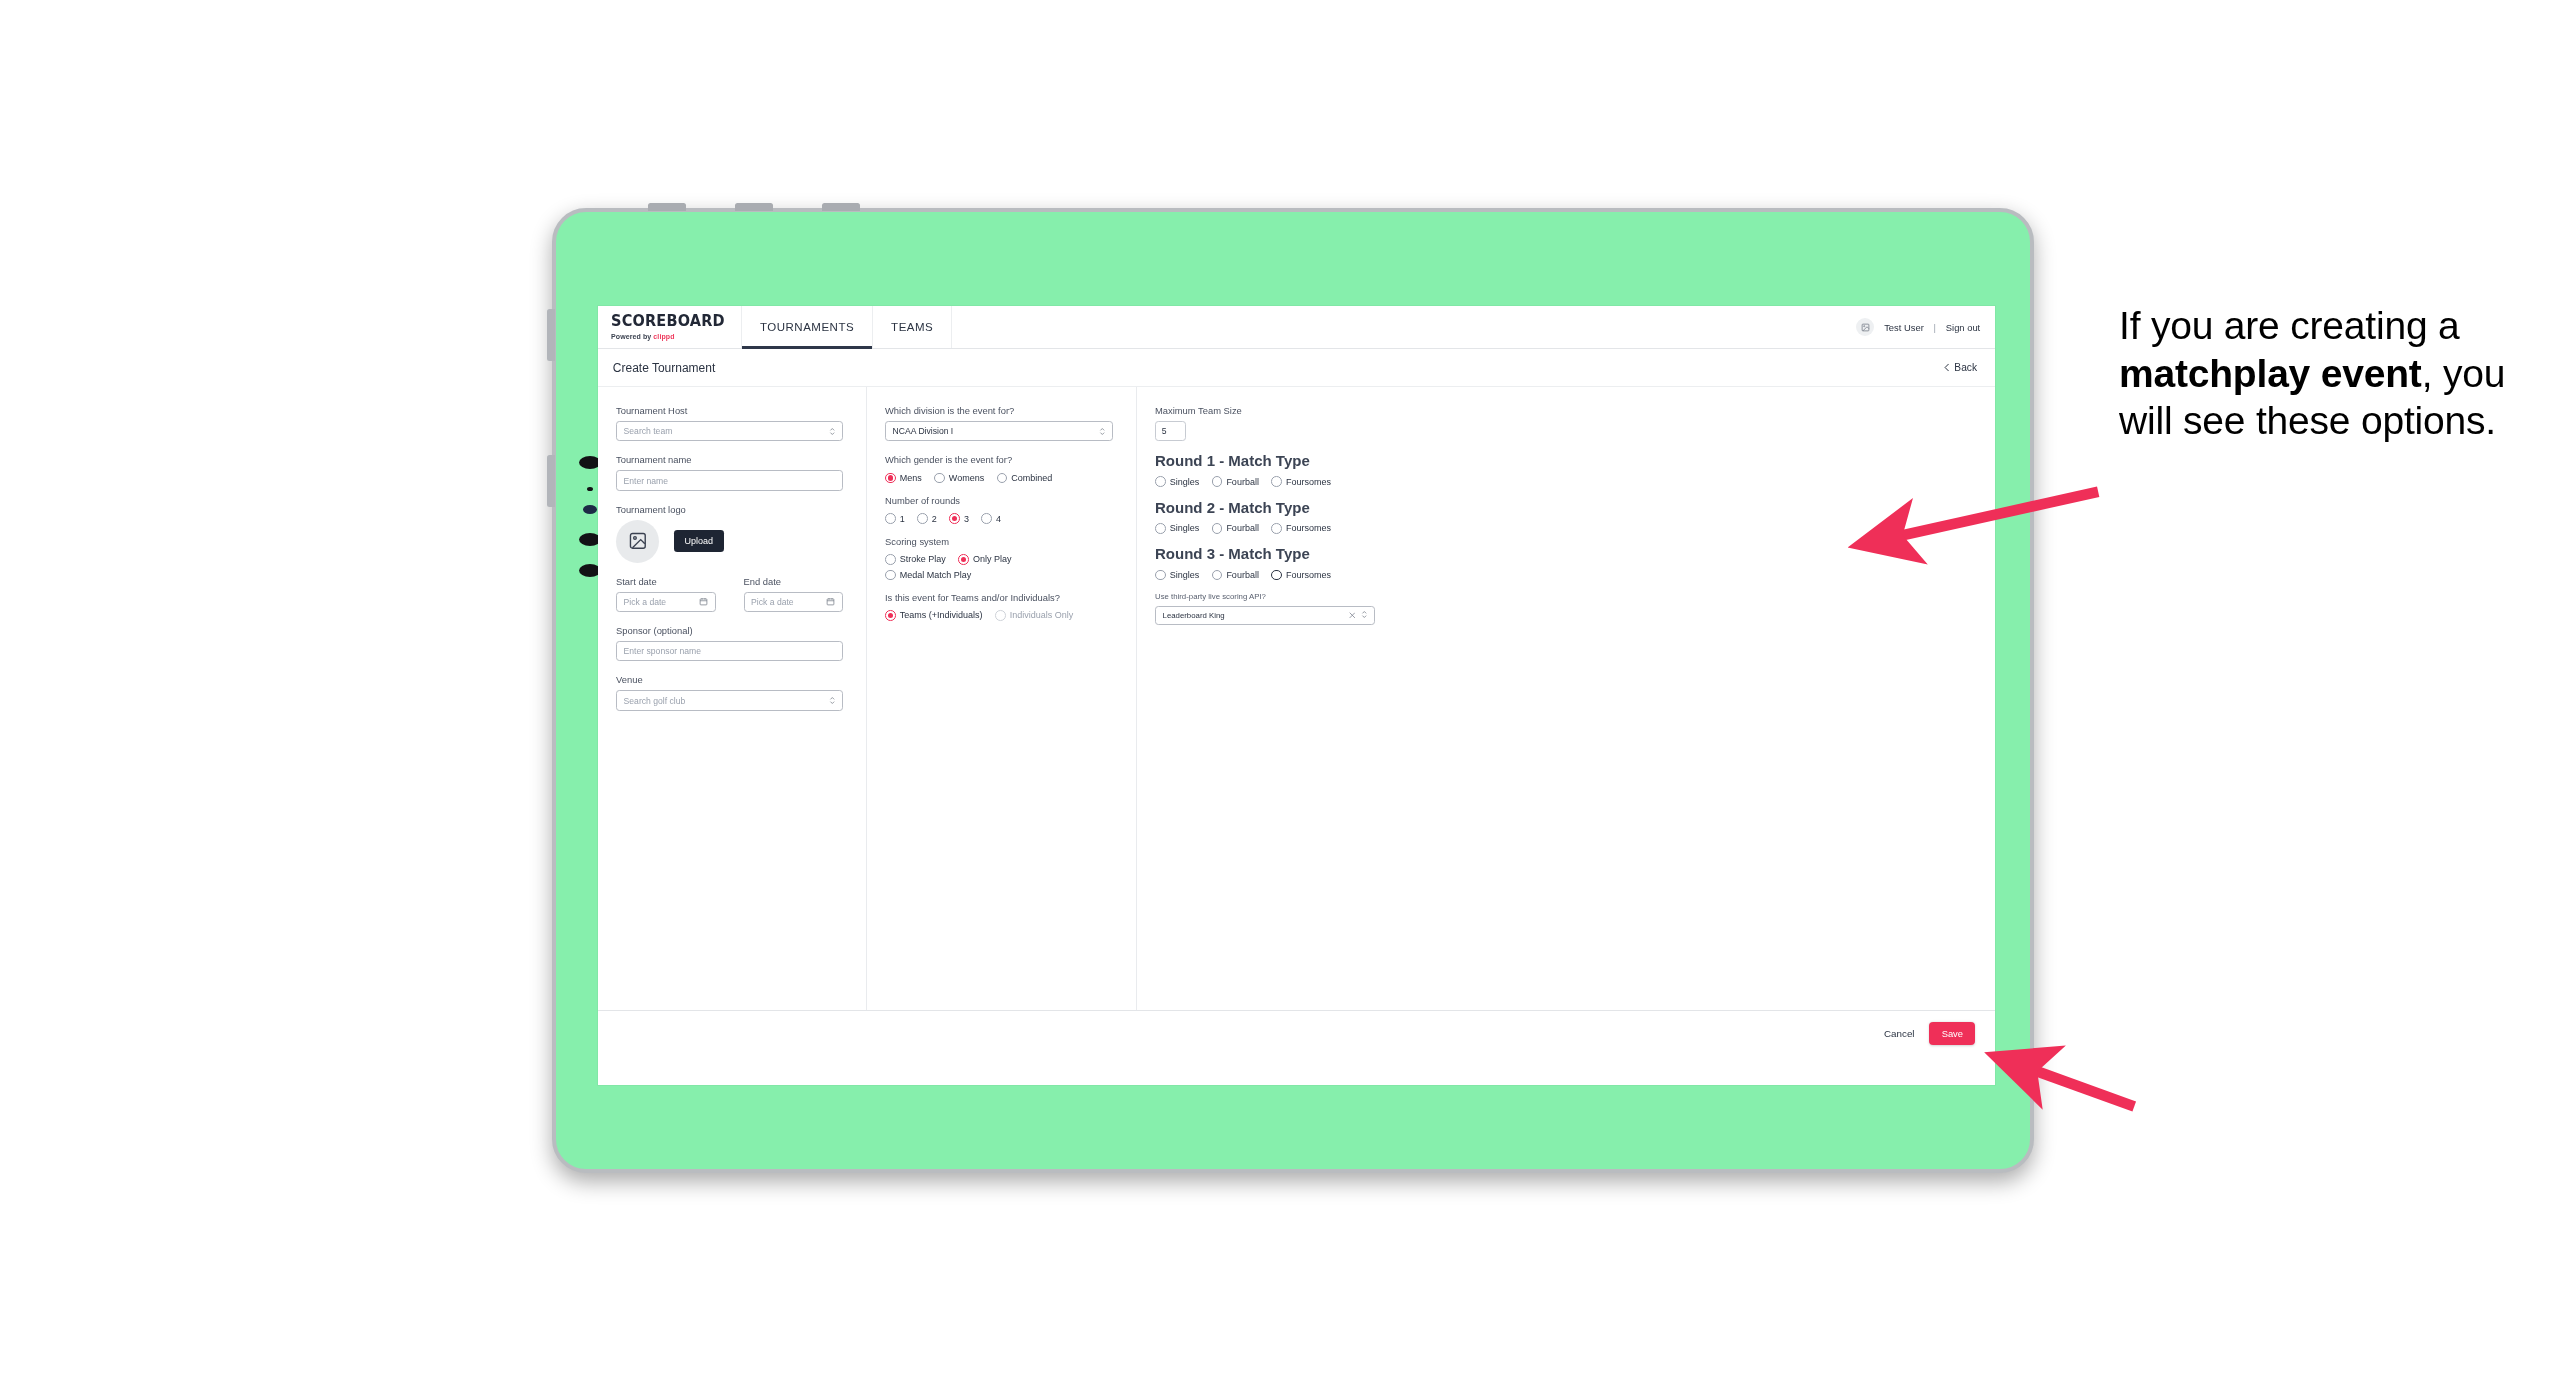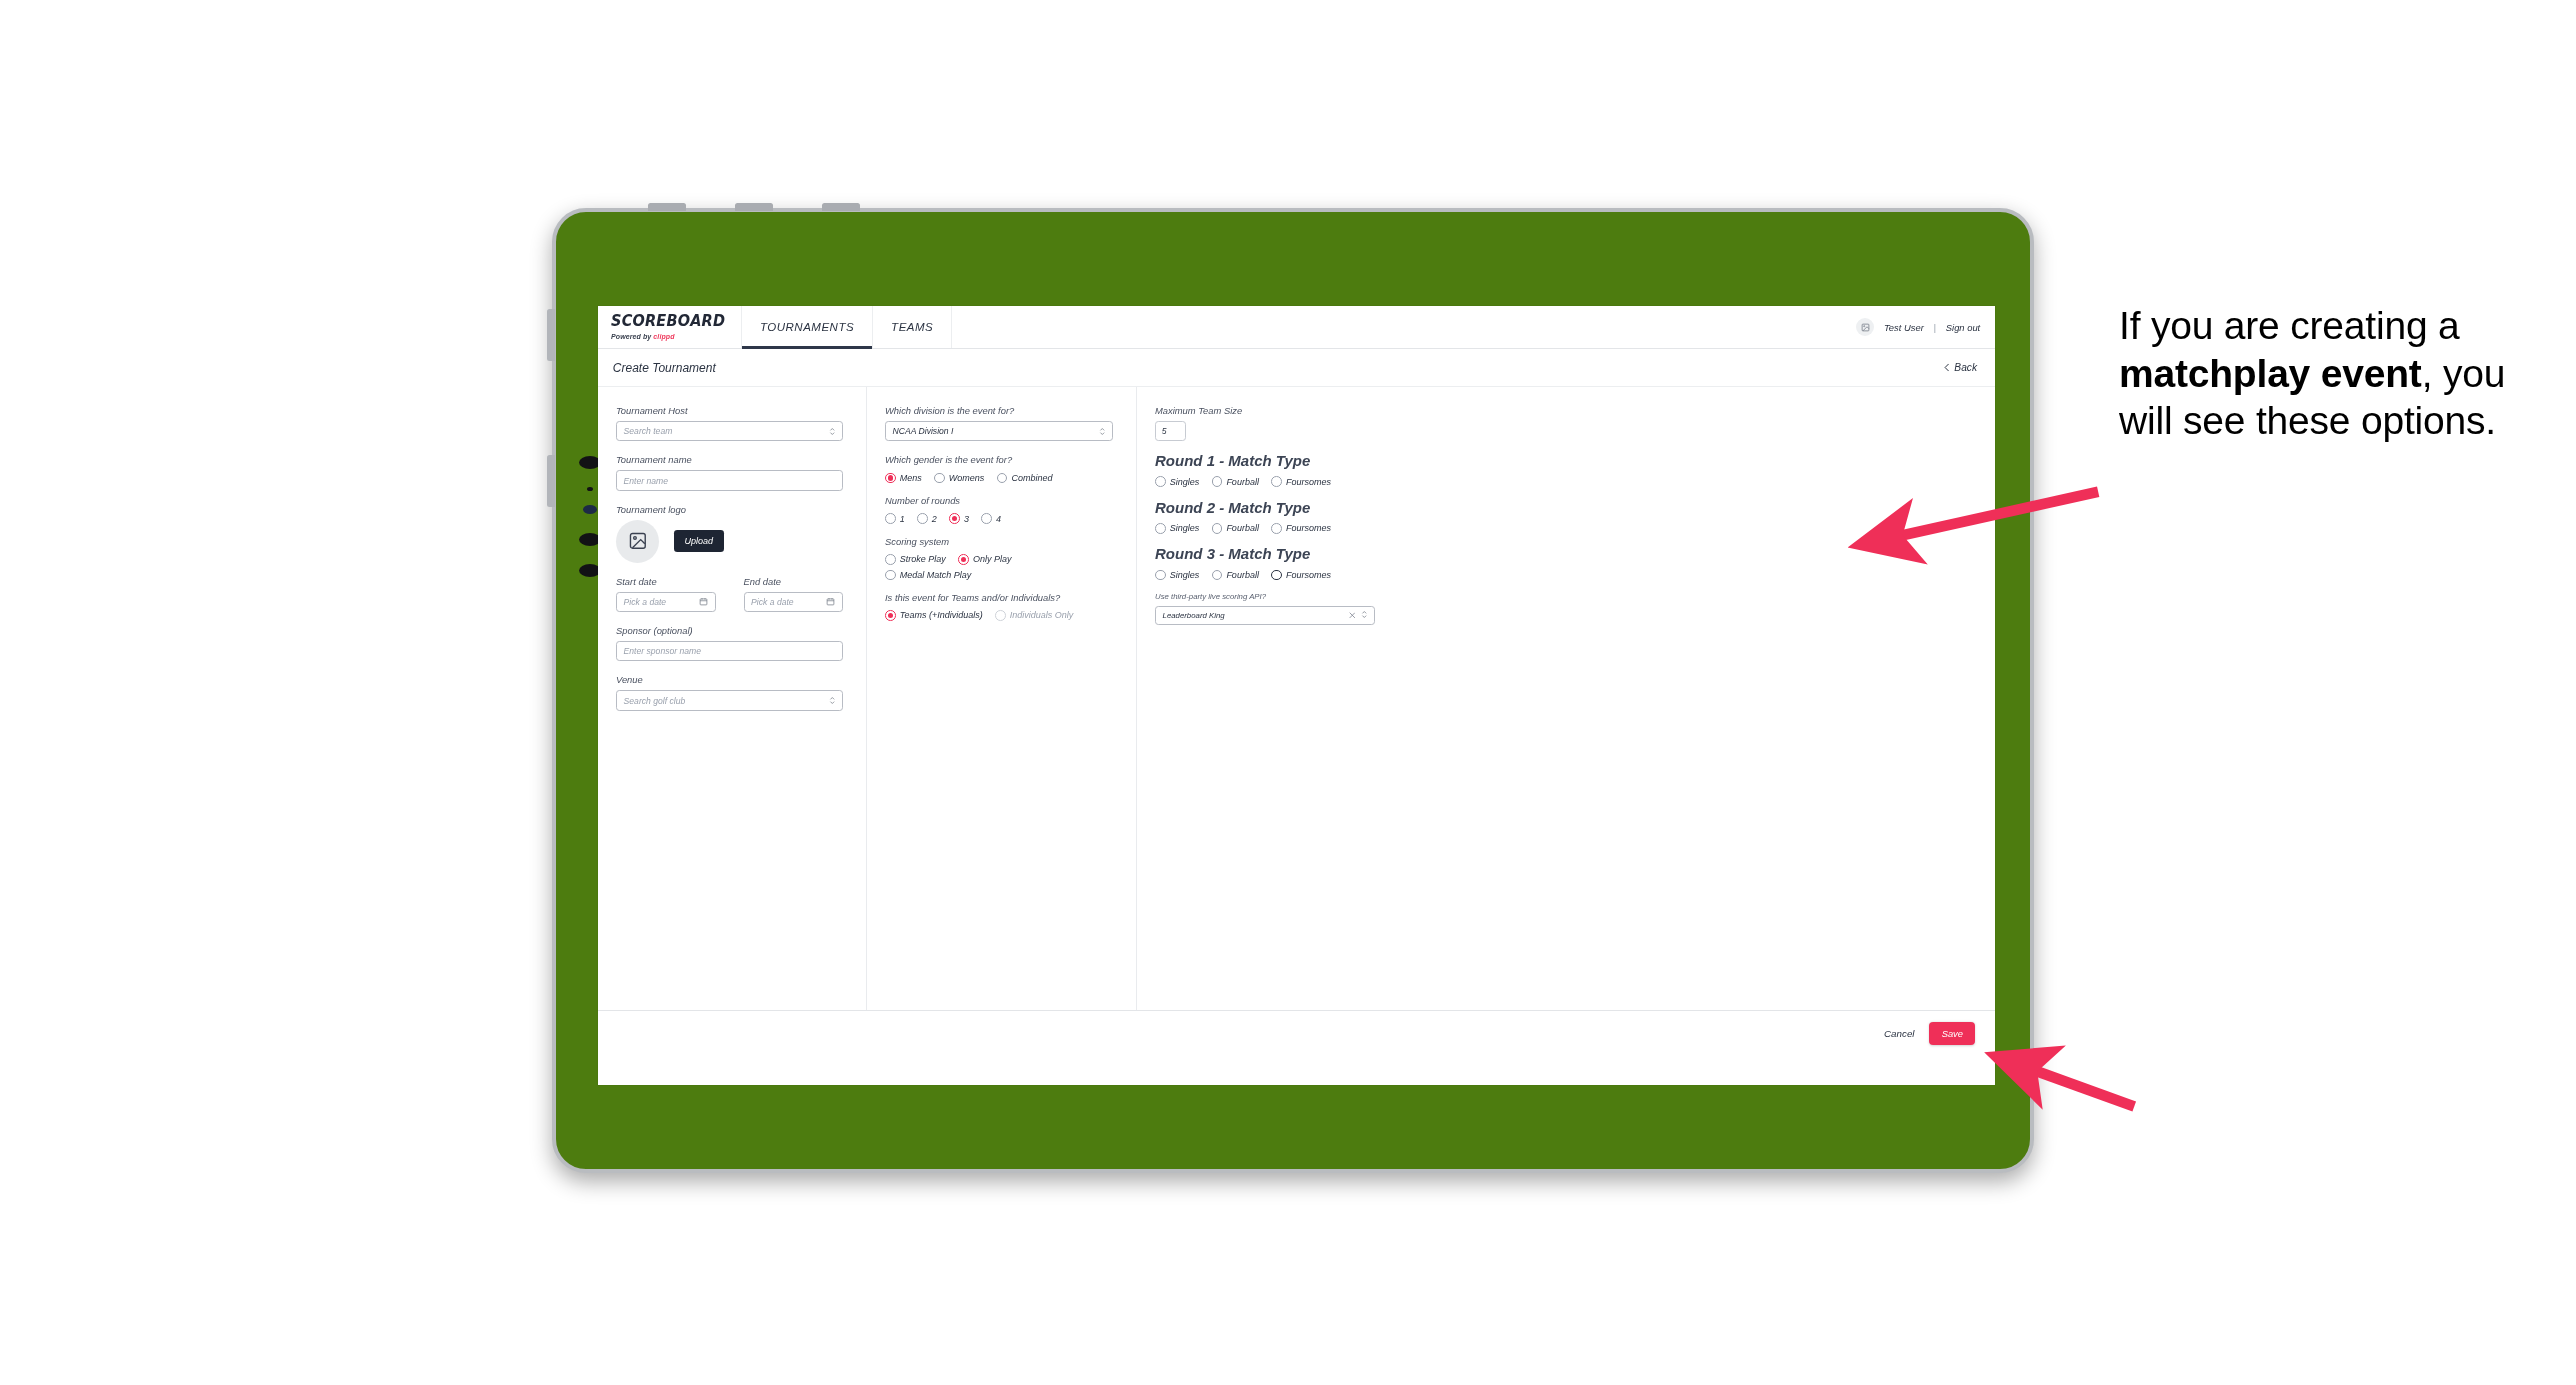--- a/index.html
+++ b/index.html
@@ -8,25 +8,24 @@
     background: #ffffff;
     font-family: "Liberation Sans", sans-serif;
     overflow: hidden;
   }
   #stage { position: relative; width: 2576px; height: 1386px; background:#fff; }
 
   
   #tablet {
     position: absolute; left: 552px; top: 208px;
     width: 1482px; height: 965px;
-    background: #4d7c0f;
+    background: #86efac;
     border-radius: 34px;
     border: 4.1px solid #b9bcc0;
     box-shadow: 0 8.2px 21px rgba(0,0,0,.32);
-    font-style: italic;
   }
   .vol-btn {
     position: absolute; top: -9px; height: 8.2px; width: 38px;
     background: #a9acb1; border-radius: 2.5px 2.5px 0 0;
   }
   .side-btn {
     position: absolute; left: -9px; width: 8.2px; height: 52px;
     background: #b2b5ba; border-radius: 2.5px 0 0 2.5px;
   }
   .sensor { position: absolute; left: 23px; border-radius: 50%; background:#121215; }

